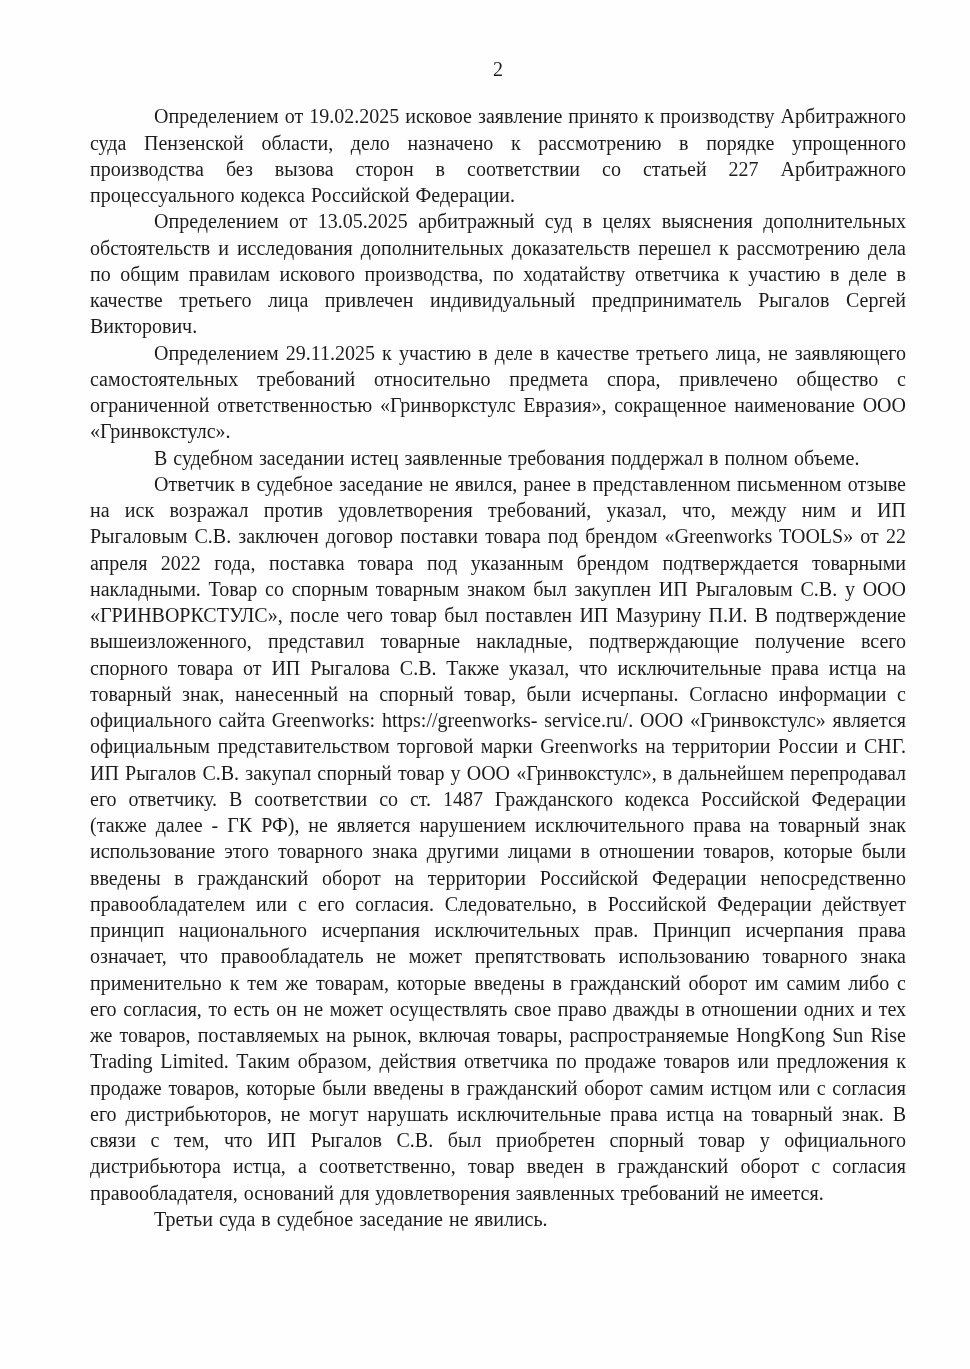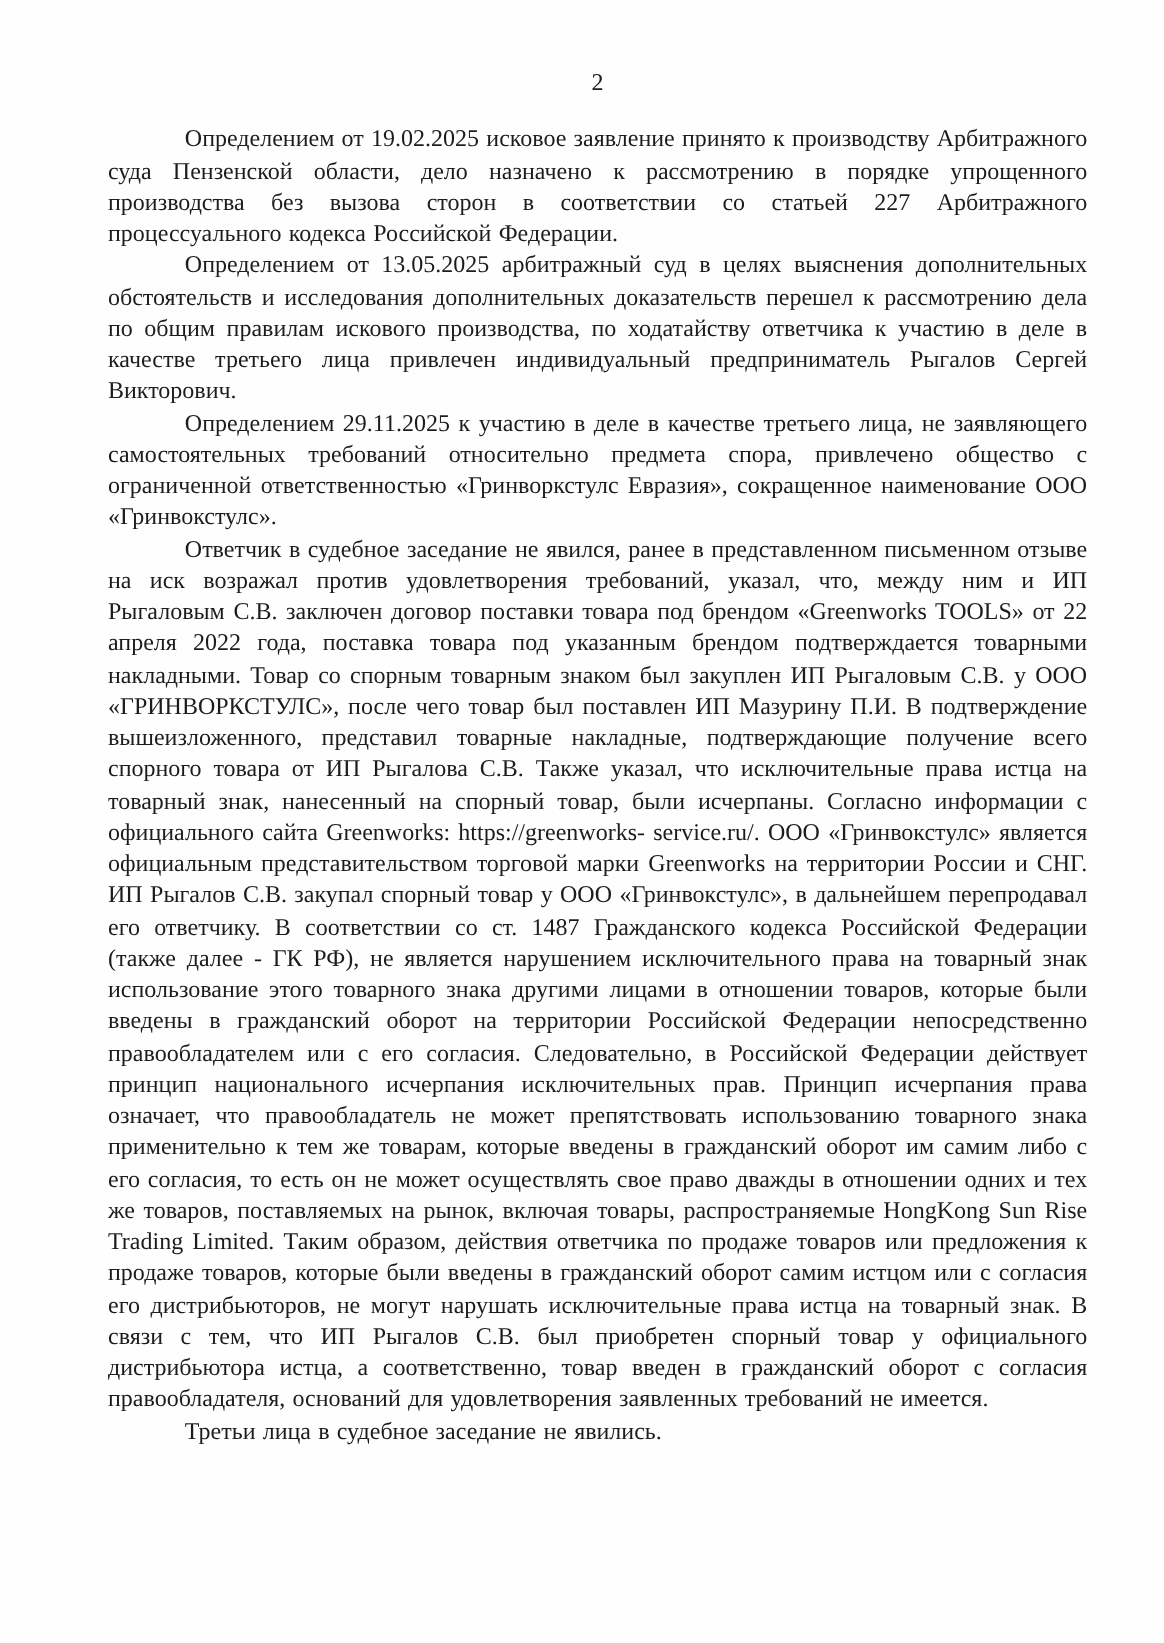--- a/index.html
+++ b/index.html
@@ -35,16 +35,17 @@
 </style>
 </head>
 <body>
 
 <div class="sheet">
   <div class="page-number">2</div>
   <div class="body-text">
     <p>Определением от 19.02.2025 исковое заявление принято к производству Арбитражного суда Пензенской области, дело назначено к рассмотрению в порядке упрощенного производства без вызова сторон в соответствии со статьей 227 Арбитражного процессуального кодекса Российской Федерации.</p>
     <p>Определением от 13.05.2025 арбитражный суд в целях выяснения дополнительных обстоятельств и исследования дополнительных доказательств перешел к рассмотрению дела по общим правилам искового производства, по ходатайству ответчика к участию в деле в качестве третьего лица привлечен индивидуальный предприниматель Рыгалов Сергей Викторович.</p>
     <p>Определением 29.11.2025 к участию в деле в качестве третьего лица, не заявляющего самостоятельных требований относительно предмета спора, привлечено общество с ограниченной ответственностью «Гринворкстулс Евразия», сокращенное наименование ООО «Гринвокстулс».</p>
+    <p>В судебном заседании истец заявленные требования поддержал в полном объеме.</p>
     <p>Ответчик в судебное заседание не явился, ранее в представленном письменном отзыве на иск возражал против удовлетворения требований, указал, что, между ним и ИП Рыгаловым С.В. заключен договор поставки товара под брендом «Greenworks TOOLS» от 22 апреля 2022 года, поставка товара под указанным брендом подтверждается товарными накладными. Товар со спорным товарным знаком был закуплен ИП Рыгаловым С.В. у ООО «ГРИНВОРКСТУЛС», после чего товар был поставлен ИП Мазурину П.И. В подтверждение вышеизложенного, представил товарные накладные, подтверждающие получение всего спорного товара от ИП Рыгалова С.В. Также указал, что исключительные права истца на товарный знак, нанесенный на спорный товар, были исчерпаны. Согласно информации с официального сайта Greenworks: https://greenworks- service.ru/. ООО «Гринвокстулс» является официальным представительством торговой марки Greenworks на территории России и СНГ. ИП Рыгалов С.В. закупал спорный товар у ООО «Гринвокстулс», в дальнейшем перепродавал его ответчику. В соответствии со ст. 1487 Гражданского кодекса Российской Федерации (также далее - ГК РФ), не является нарушением исключительного права на товарный знак использование этого товарного знака другими лицами в отношении товаров, которые были введены в гражданский оборот на территории Российской Федерации непосредственно правообладателем или с его согласия. Следовательно, в Российской Федерации действует принцип национального исчерпания исключительных прав. Принцип исчерпания права означает, что правообладатель не может препятствовать использованию товарного знака применительно к тем же товарам, которые введены в гражданский оборот им самим либо с его согласия, то есть он не может осуществлять свое право дважды в отношении одних и тех же товаров, поставляемых на рынок, включая товары, распространяемые HongKong Sun Rise Trading Limited. Таким образом, действия ответчика по продаже товаров или предложения к продаже товаров, которые были введены в гражданский оборот самим истцом или с согласия его дистрибьюторов, не могут нарушать исключительные права истца на товарный знак. В связи с тем, что ИП Рыгалов С.В. был приобретен спорный товар у официального дистрибьютора истца, а соответственно, товар введен в гражданский оборот с согласия правообладателя, оснований для удовлетворения заявленных требований не имеется.</p>
-    <p>Третьи лица в судебное заседание не явились.</p>
+    <p>Третьи суда в судебное заседание не явились.</p>
   </div>
 </div>
 
 </body></html>

